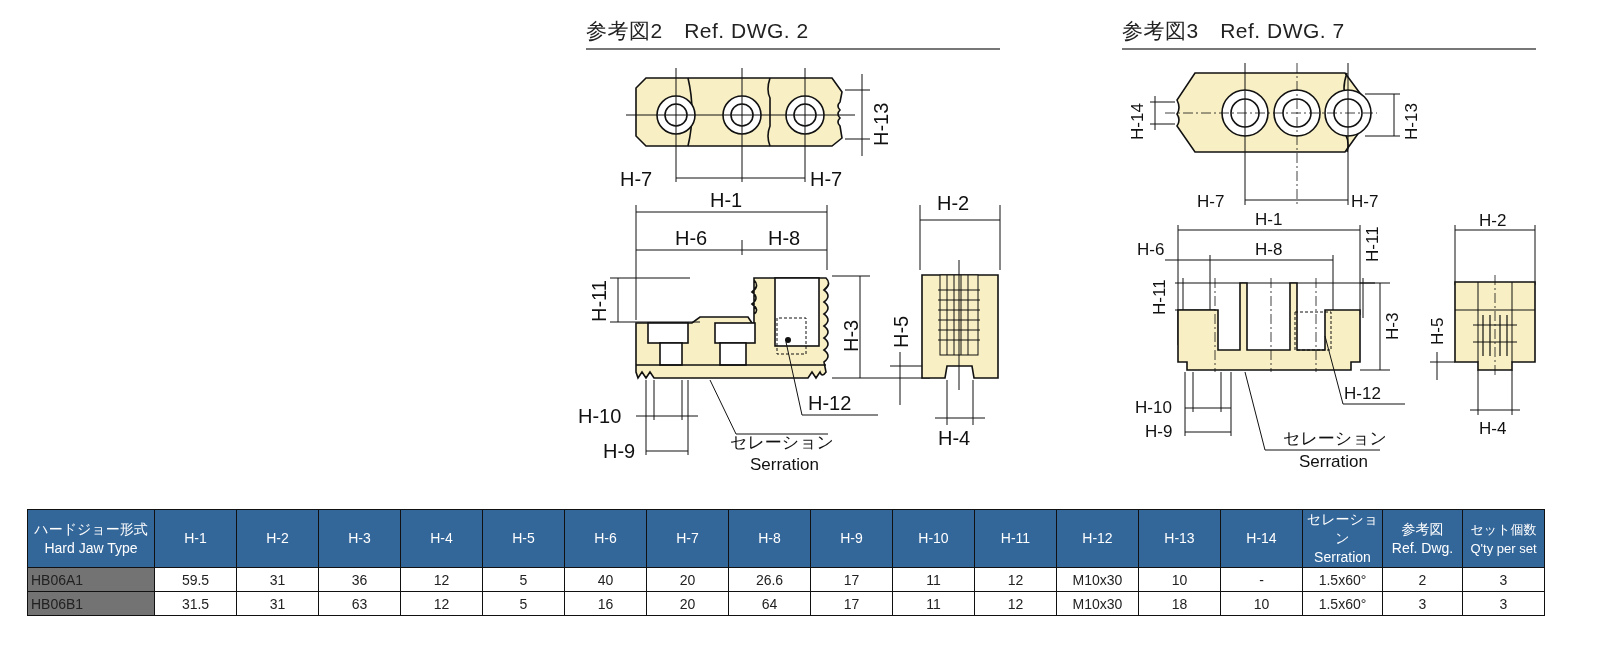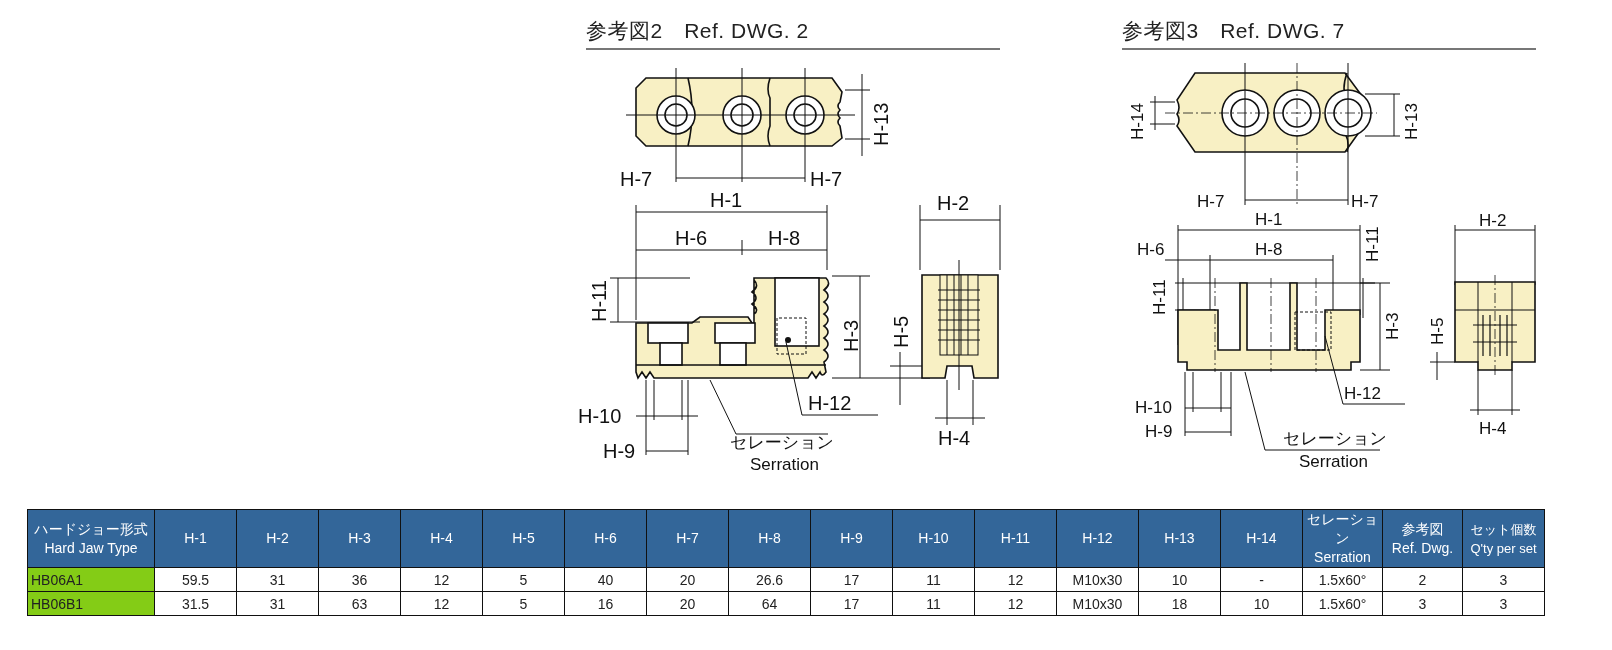--- a/index.html
+++ b/index.html
@@ -14,21 +14,21 @@
   .cl { stroke:#111; stroke-width:0.8; fill:none; stroke-dasharray:10 3 2 3; }
   .dash { stroke:#111; stroke-width:1; fill:none; stroke-dasharray:3 2; }
   .hole { fill:#fff; stroke:#111; stroke-width:1.6; }
   .lbl { font-size:20px; }
   .lbl3 { font-size:17px; }
 
   table.spec { position:absolute; left:27px; top:509px; border-collapse:collapse; table-layout:fixed;border-radius:13px; }
   table.spec th, table.spec td { border:1px solid #111; text-align:center; padding:0; }
   table.spec th { background:#336699; color:#ffffff; font-weight:normal; font-size:14px; height:50px; line-height:19px; }
   table.spec td { font-size:14px; height:23px; color:#222; }
-  table.spec td.type { background:#84cc16; text-align:left; padding-left:3px; }
+  table.spec td.type { background:#737373; text-align:left; padding-left:3px; }
 </style>
 </head>
 <body>
 
 <div class="dwg-title" style="left:586px; top:17px;">参考図2　Ref. DWG. 2</div>
 <div class="dwg-rule" style="left:586px; top:48px; width:414px;"></div>
 
 <svg class="dwg" style="left:570px; top:60px;" width="440" height="420" viewBox="0 0 440 420">
 
   <g>

